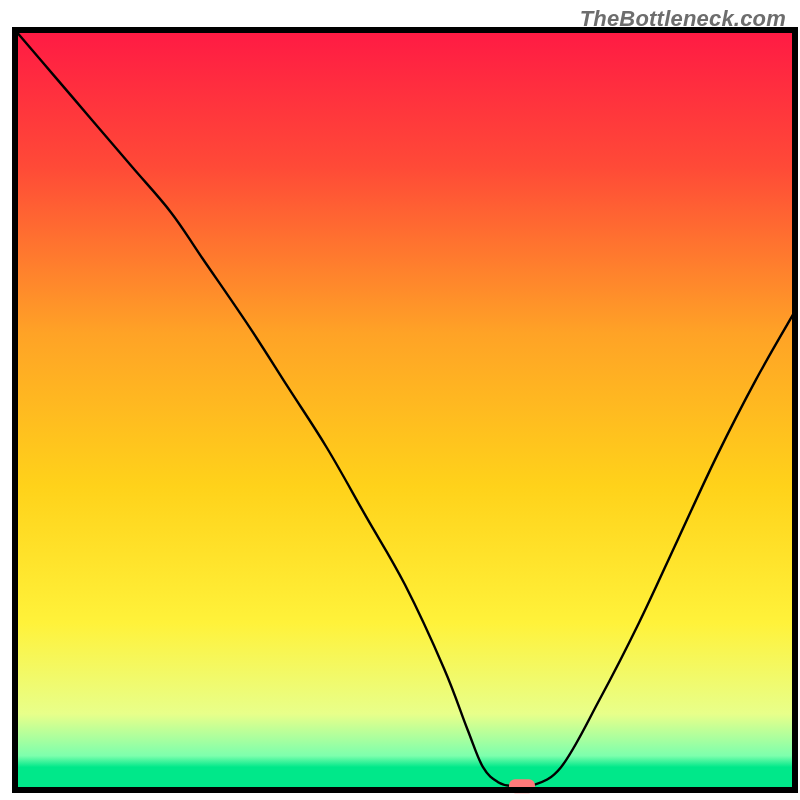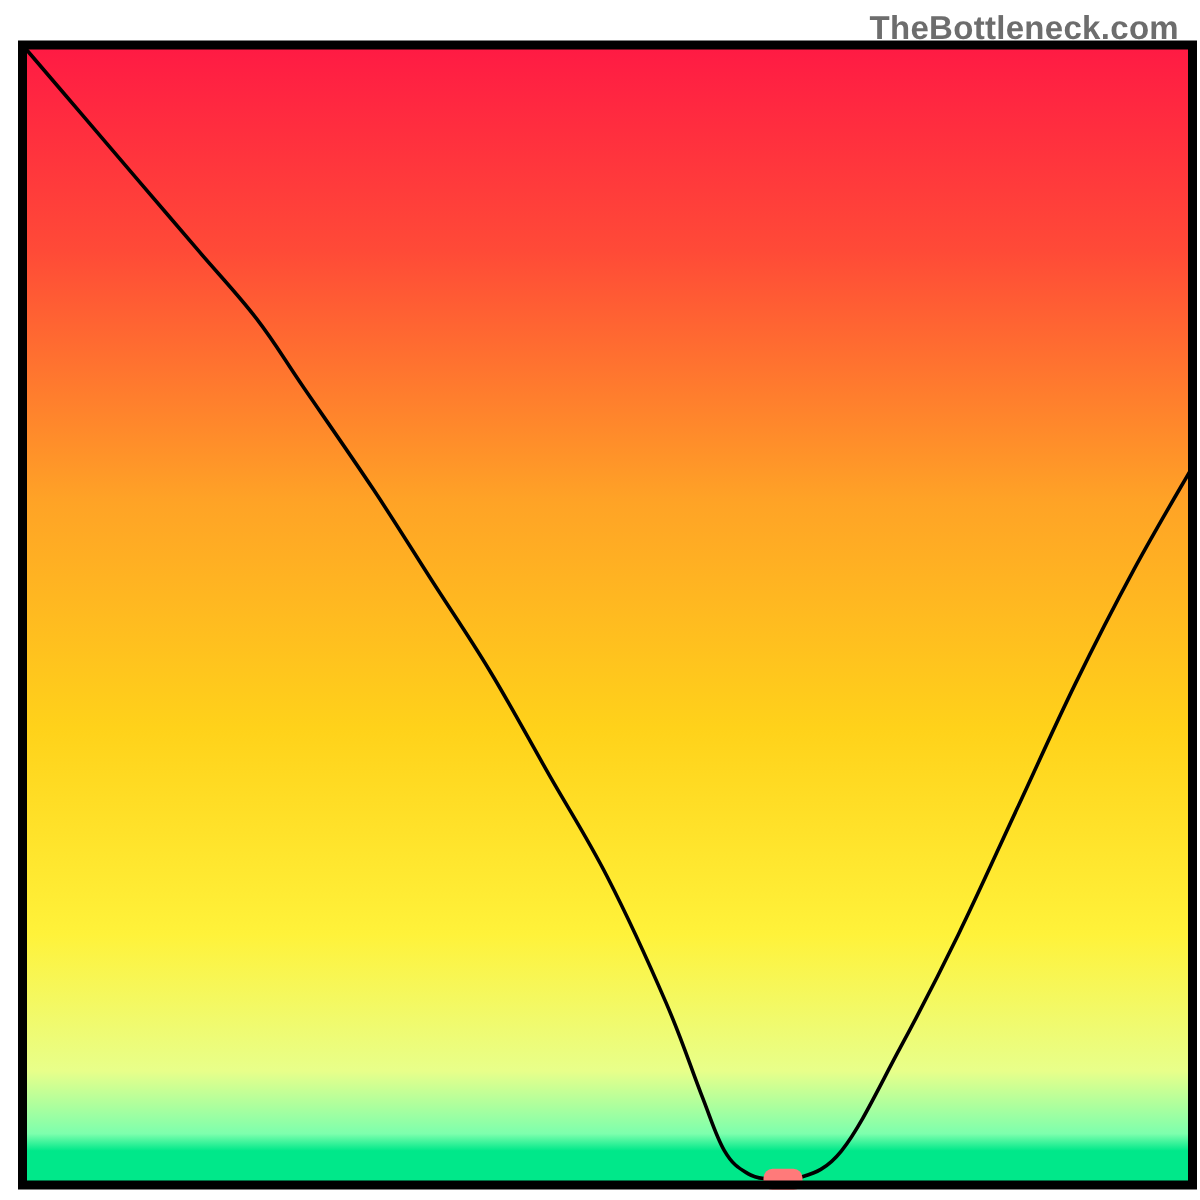--- a/index.html
+++ b/index.html
@@ -7,20 +7,21 @@
     padding: 0;
     width: 800px;
     height: 800px;
     background: #ffffff;
     font-family: Arial, Helvetica, sans-serif;
   }
   .canvas {
     position: relative;
     width: 800px;
     height: 706px;
+    font-style: italic;
   }
   .watermark {
     position: absolute;
     top: 6px;
     right: 14px;
     font-size: 22px;
     font-weight: 600;
     color: #6d6d6d;
     letter-spacing: 0.2px;
   }

